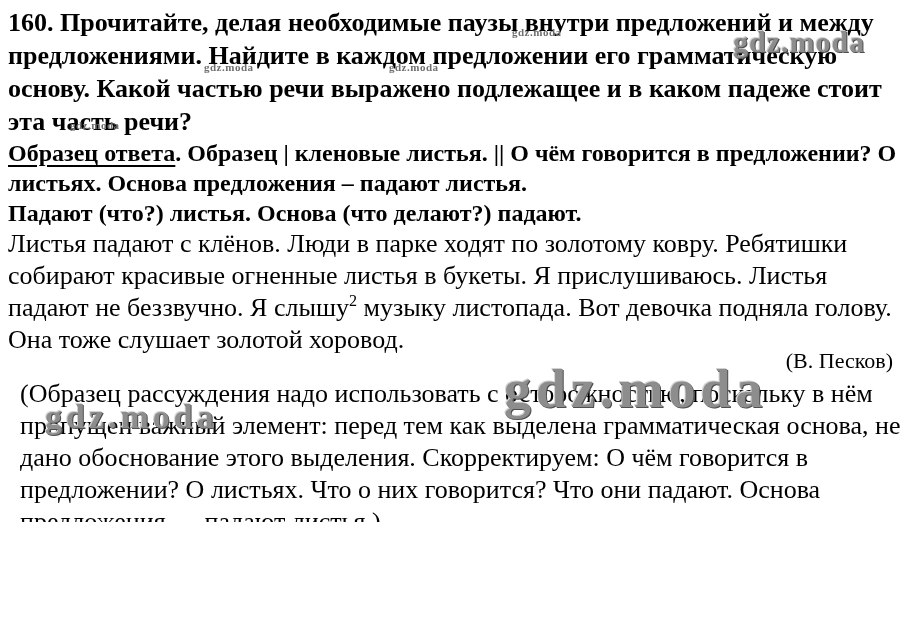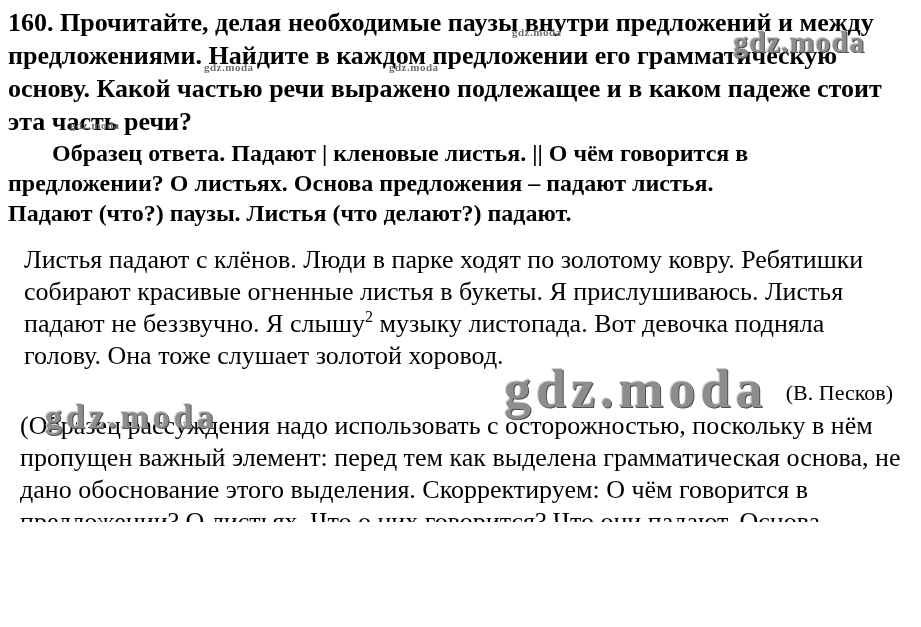--- a/index.html
+++ b/index.html
@@ -17,27 +17,27 @@
     margin:0;
     font-size:26px; line-height:33px;
     font-weight:bold;
   }
   .sample-line {
     margin:0;
     font-size:24px; line-height:30px;
     font-weight:bold;
   }
   .underlined {
+    text-decoration:underline;
     text-underline-offset:4px;
     text-decoration-thickness:2px;
-    margin-left:44px;
   }
   .it { }
   .body-text {
-    margin:16px;
+    margin:0;
     font-size:26px; line-height:32px;
     font-weight:normal;
   }
   .body-text sup {
     font-size:0.62em;
     line-height:0;
     vertical-align:super;
   }
   .attribution {
     margin:-8px 8px 0 0;
@@ -76,23 +76,23 @@
   .wm6 { left:504px; top:358px; font-size:54px; letter-spacing:5px; }
   .wm7 { left:45px;  top:398px; font-size:34px; letter-spacing:4px; }
 </style>
 </head>
 <body>
 
 <div class="page">
 
   <p class="task"><span>160.</span><span> Прочитайте, делая необходимые паузы внутри предложений и между предложениями. Найдите в каждом предложении его грамматическую основу. Какой частью речи выражено подлежащее и в каком падеже стоит эта часть речи?</span></p>
 
-  <p class="sample-line"><span class="underlined">Образец ответа</span><span>. Падают | кленовые листья. || О чём говорится в предложении? О листьях. Основа предложения – </span><span class="it">падают листья.</span></p>
+  <p class="sample-line"><span class="underlined">Образец ответа</span><span>. Образец | кленовые листья. || О чём говорится в предложении? О листьях. Основа предложения – </span><span class="it">падают листья.</span></p>
 
-  <p class="sample-line"><span class="it">Падают </span><span>(что?) </span><span class="it">паузы. Листья </span><span>(что делают?) </span><span class="it">падают.</span></p>
+  <p class="sample-line"><span class="it">Падают </span><span>(что?) </span><span class="it">листья. Основа </span><span>(что делают?) </span><span class="it">падают.</span></p>
 
 
   <p class="body-text"><span>Листья падают с клёнов. Люди в парке ходят по золотому ковру. Ребятишки собирают красивые огненные листья в букеты. Я прислушиваюсь. Листья падают не беззвучно. Я слышу</span><sup>2</sup><span> музыку листопада. Вот девочка подняла голову. Она тоже слушает золотой хоровод.</span></p>
 
   <p class="attribution">(В. Песков)</p>
 
   <p class="commentary">(Образец рассуждения надо использовать с осторожностью, поскольку в нём пропущен важный элемент: перед тем как выделена грамматическая основа, не дано обоснование этого выделения. Скорректируем: О чём говорится в предложении? О листьях. Что о них говорится? Что они падают. Основа предложения — падают листья.)</p>
 
   <span class="wm wm-sm wm1">gdz.moda</span>
   <span class="wm wm-lg wm2">gdz.moda</span>

